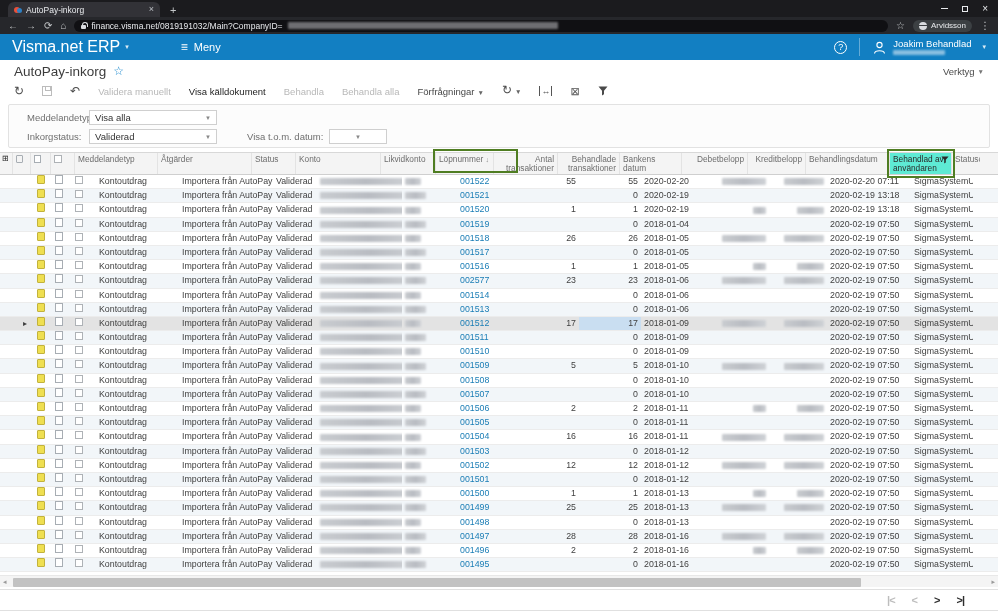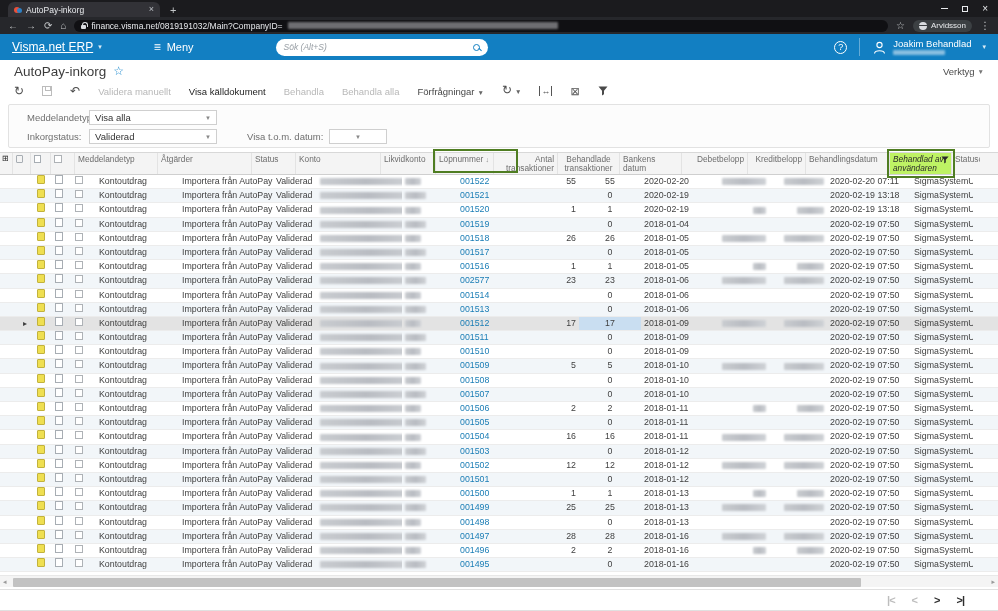--- a/index.html
+++ b/index.html
@@ -33,21 +33,21 @@
   .url-redact { width:270px; height:7px; background:#6e6e72; filter:blur(1.2px); border-radius:1px; }
   .url-star { color:#c4c7c9; font-size:10px; }
   .incog { display:flex; align-items:center; gap:4px; background:#3c4043; border-radius:8px; height:12px; padding:0 6px; }
   .incog-ic { width:8px; height:8px; border-radius:50%; background:#dadce0; position:relative; }
   .incog-ic:before { content:""; position:absolute; left:-1px; right:-1px; top:3px; height:1.5px; background:#3c4043; }
   .incog-label { color:#e8eaed; font-size:8px; }
   .kebab { color:#c4c7c9; font-size:10px; }
 
   
   .appbar { height:26px; background:#127fc2; display:flex; align-items:center; padding:0 12px; color:#fff; }
-  .brand { font-size:12px;text-decoration:underline; }
+  .brand { font-size:16px; }
   .chev { font-size:7px; color:rgba(255,255,255,.85); margin-left:5px; }
   .menu-group { display:flex; align-items:center; margin-left:52px; gap:6px; }
   .hamburger { font-size:12px; }
   .menu-label { font-size:11px; }
   .search-pill { margin-left:82px; width:212px; height:17px; background:#fff; border-radius:9px;
                  display:flex; align-items:center; padding:0 8px; }
   .search-ph { flex:1; font-size:8.5px; font-style:italic; color:#9aa0a6; }
   .mag { width:7px; height:7px; border:1.4px solid #127fc2; border-radius:50%; position:relative; flex:none; }
   .mag:after { content:""; position:absolute; width:4px; height:1.4px; background:#127fc2;
                transform:rotate(45deg); right:-3.5px; bottom:-1px; }
@@ -98,23 +98,23 @@
 
   
   .grid { margin-top:4px; border-top:1px solid #d8d8d8; }
   .ghead { display:flex; height:22px; background:#f4f4f4; border-bottom:1px solid #cfcfcf;
            font-size:8.3px; color:#6e6e6e; }
   .ghead .cell { border-right:1px solid #e3e3e3; padding:2px 3px; line-height:8.6px; overflow:hidden; }
   .cell { flex:none; }
   .c-marker{width:13px} .c-note{width:18px} .c-doc{width:20px} .c-cb{width:24px}
   .c-type{width:83px} .c-action{width:94px} .c-status{width:44px} .c-konto{width:85px}
   .c-likvid{width:55px} .c-lop{width:58px} .c-antal{width:64px;text-align:right}
-  .c-beh{width:62px;text-align:center} .c-bank{width:62px} .c-debet{width:66px;text-align:right}
+  .c-beh{width:62px;text-align:right} .c-bank{width:62px} .c-debet{width:66px;text-align:right}
   .c-kredit{width:58px;text-align:right} .c-procdate{width:84px} .c-user{width:62px} .c-orsak{width:28px}
-  .h-dark { background:#bef264; color:#2a2a2a; position:relative;font-style:italic; }
+  .h-dark { background:#5eead4; color:#2a2a2a; position:relative; }
   .h-dark svg { position:absolute; right:2px; top:3px; }
   .sort-arr { font-size:7px; color:#888; }
   .hicon { font-size:9px; color:#9aa0a6; line-height:9px; }
   .hnote { width:7px; height:8px; border:1px solid #a7adb3; border-radius:1px; display:inline-block; }
   .hdoc { width:7px; height:8px; border:1px solid #a7adb3; background:#fff; display:inline-block; }
 
   .gbody { height:398px; overflow:hidden; }
   .grow { display:flex; height:14.2px; border-bottom:1px solid #ececec; background:#fff;padding-left:21px; }
   .grow.alt { background:#f2f6f9; }
   .grow.sel { background:#e3e3e3; }
@@ -183,24 +183,20 @@
     </span>
     <span class="kebab">⋮</span>
   </div>
 
   <div class="appbar">
     <span class="brand">Visma.net ERP</span>
     <span class="chev">▾</span>
     <div class="menu-group">
       <span class="hamburger">≡</span>
       <span class="menu-label">Meny</span>
-    </div>
-    <div class="search-pill">
-      <span class="search-ph">Sök (Alt+S)</span>
-      <span class="mag"></span>
     </div>
     <div class="appbar-right">
       <span class="help-circ">?</span>
       <span class="user-sep"></span>
       <div class="user-block">
         <svg width="15" height="15" viewBox="0 0 15 15">
           <circle cx="7.5" cy="5" r="2.6" fill="none" stroke="#fff" stroke-width="1.1"></circle>
           <path d="M2.5 13.5 C3 9.8 12 9.8 12.5 13.5" fill="none" stroke="#fff" stroke-width="1.1"></path>
         </svg>
         <span class="user-texts">

